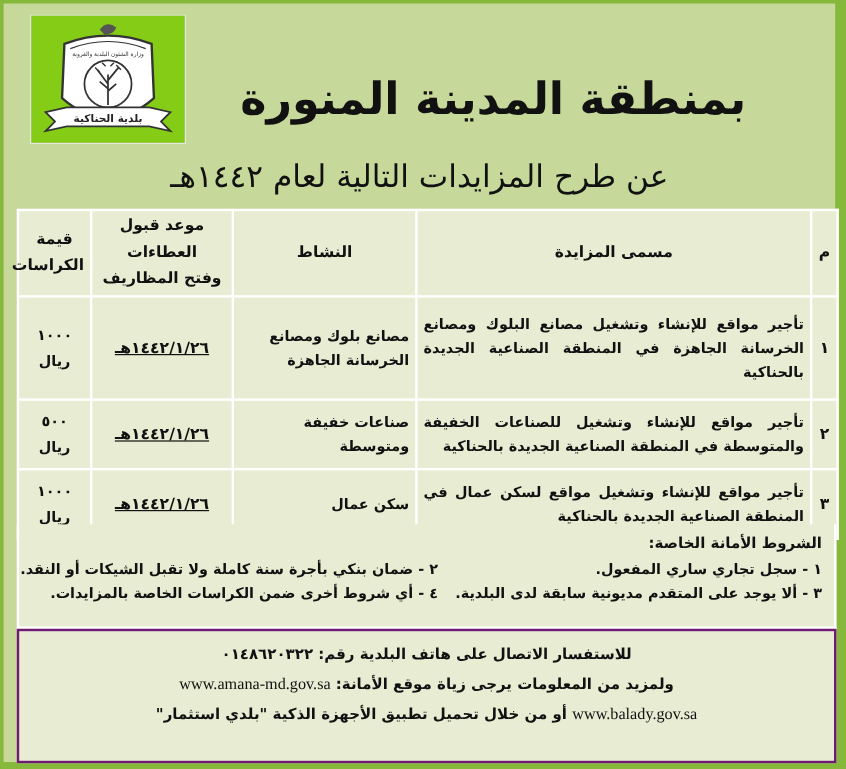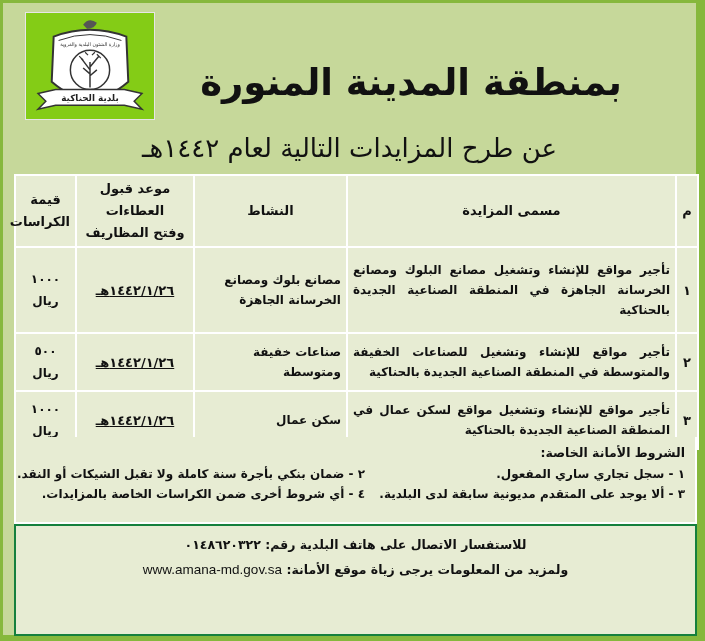--- a/index.html
+++ b/index.html
@@ -55,25 +55,25 @@
   .conditions {
     position: absolute; left: 11px; top: 434px; width: 683px; height: 87px;
     background: #e7ecd3; border: 2px solid #ffffff; border-top: none;
     padding: 5px 10px 0 10px;
   }
   .conditions .heading { font-weight: bold; font-size: 12.5px; line-height: 22px; }
   .conditions .grid { display: grid; grid-template-columns: 310px 1fr; column-gap: 10px; }
   .conditions .item { font-weight: bold; font-size: 12px; line-height: 20px; white-space: nowrap; margin-left: 37px; }
   .contact {
     position: absolute; left: 11px; top: 521px; width: 683px; height: 112px;
-    background: #e7ecd3; border: 2px solid #15803d;
+    background: #e7ecd3; border: 2px solid #701a75;
     text-align: center; padding-top: 6px;
   }
   .contact .line { font-weight: bold; font-size: 12.5px; line-height: 25px; white-space: nowrap; }
-  .contact .url { font-family: Liberation Sans, sans-serif; font-weight: normal; font-size: 13.5px; }
+  .contact .url { font-family: Liberation Serif, serif; font-weight: normal; font-size: 13.5px; }
 </style>
 </head>
 <body>
 
 <div class="frame">
 
   <div class="logo">
     <svg viewBox="0 0 130 108">
 
       <path d="M58 12 q6 -8 14 -2 q-2 6 -10 6 z" fill="#555"></path>
@@ -160,15 +160,19 @@
       <div class="item">٤ - أي شروط أخرى ضمن الكراسات الخاصة بالمزايدات.</div>
     </div>
   </div>
 
   <div class="contact">
     <div class="line">للاستفسار الاتصال على هاتف البلدية رقم: ٠١٤٨٦٢٠٣٢٢</div>
     <div class="line">
       <span>ولمزيد من المعلومات يرجى زياة موقع الأمانة:</span>
       <span class="url" dir="ltr">www.amana-md.gov.sa</span>
     </div>
+    <div class="line">
+      <span class="url" dir="ltr">www.balady.gov.sa</span>
+      <span>أو من خلال تحميل تطبيق الأجهزة الذكية "بلدي استثمار"</span>
+    </div>
   </div>
 
 </div>
 
 </body></html>

